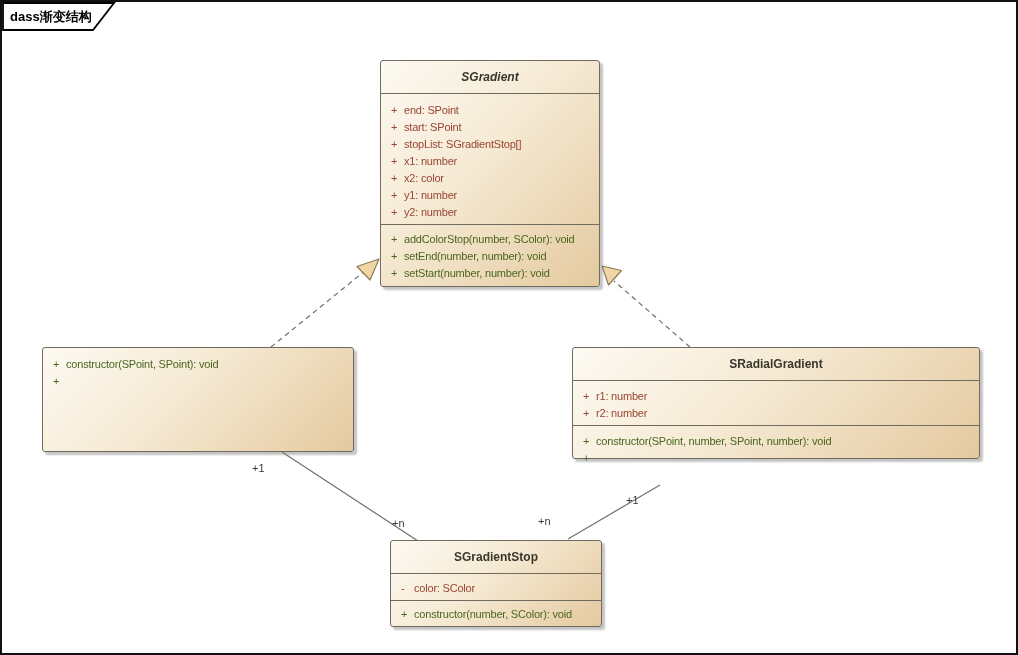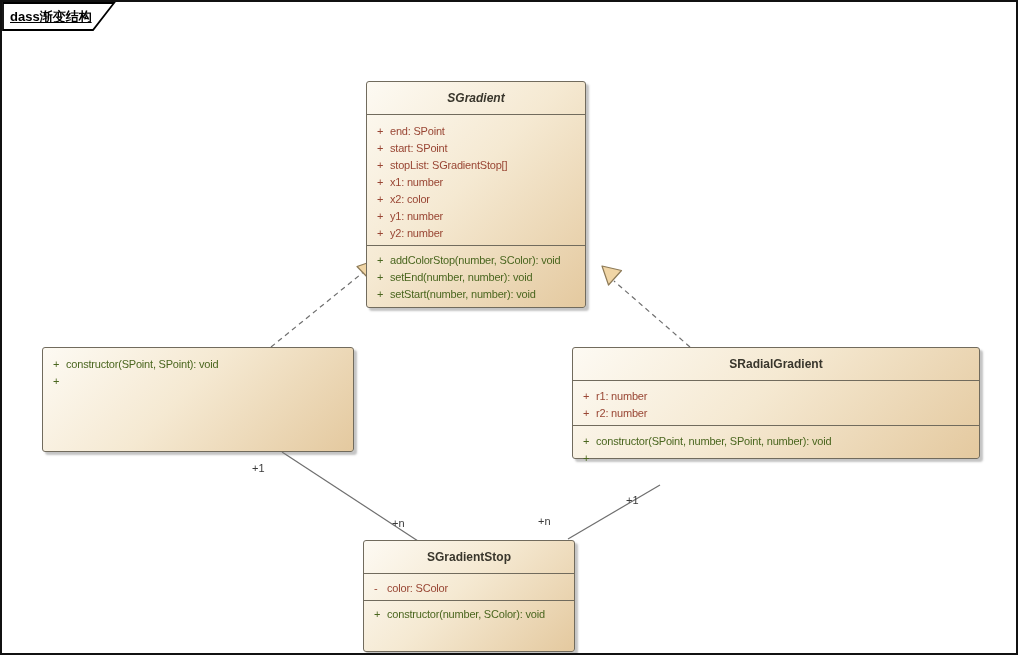--- a/index.html
+++ b/index.html
@@ -15,21 +15,20 @@
   }
 
   .frame-tab-svg { position: absolute; left: 0; top: 0; }
   .frame-tab-label {
     position: absolute;
     left: 8px; top: 6px;
     font-size: 13px;
     font-weight: bold;
     color: #000;
     white-space: nowrap;
-    text-decoration: underline;
   }
 
   .uml-class {
     position: absolute;
     background: linear-gradient(135deg, #fdfaf3 0%, #f5e9d2 45%, #e4c99f 100%);
     border: 1.5px solid #716b5d;
     border-radius: 3px;
     box-shadow: 3px 3px 2px rgba(125,125,125,0.45);
   }
   .uml-title {
@@ -51,32 +50,32 @@
     height: 17px;
     font-size: 11px;
     letter-spacing: -0.2px;
     white-space: nowrap;
   }
   .row .marker { width: 23px; padding-left: 10px; flex: 0 0 23px; }
   .row.attr { color: #994634; }
   .row.meth { color: #4a661f; }
 
   
-  #box-sgradient { left: 364px; top: 58px;  width: 220px; height: 227px; margin-top: 21px; }
+  #box-sgradient { left: 378px; top: 58px;  width: 220px; height: 227px; }
   #box-sgradient .attrs  { height: 131px; padding-top: 7px; }
   #box-sgradient .meths  { padding-top: 5px; }
 
   #box-slinear   { left: 40px;  top: 345px; width: 312px; height: 105px; }
   #box-slinear .meths    { padding-top: 7px; }
 
   #box-sradial   { left: 570px; top: 345px; width: 408px; height: 112px; }
   #box-sradial .attrs    { height: 45px; padding-top: 6px; }
   #box-sradial .meths    { padding-top: 6px; }
 
-  #box-sstop     { left: 361px; top: 538px; width: 212px; height: 112px; }
+  #box-sstop     { left: 388px; top: 538px; width: 212px; height: 87px; }
   #box-sstop .attrs      { height: 27px; padding-top: 5px; }
   #box-sstop .meths      { padding-top: 4px; }
 
   .connector-layer { position: absolute; left: 0; top: 0; pointer-events: none; }
   .conn-line  { stroke: #6f6f6f; stroke-width: 1.2; fill: none; }
   .conn-dash  { stroke-dasharray: 5,4; }
   .tri        { fill: #f0d5a5; stroke: #8d7a57; stroke-width: 1.2; stroke-linejoin: round; }
   .mult       { font-family: "Liberation Sans", sans-serif; font-size: 11px; fill: #3a3a3a; }
 </style>
 </head>

